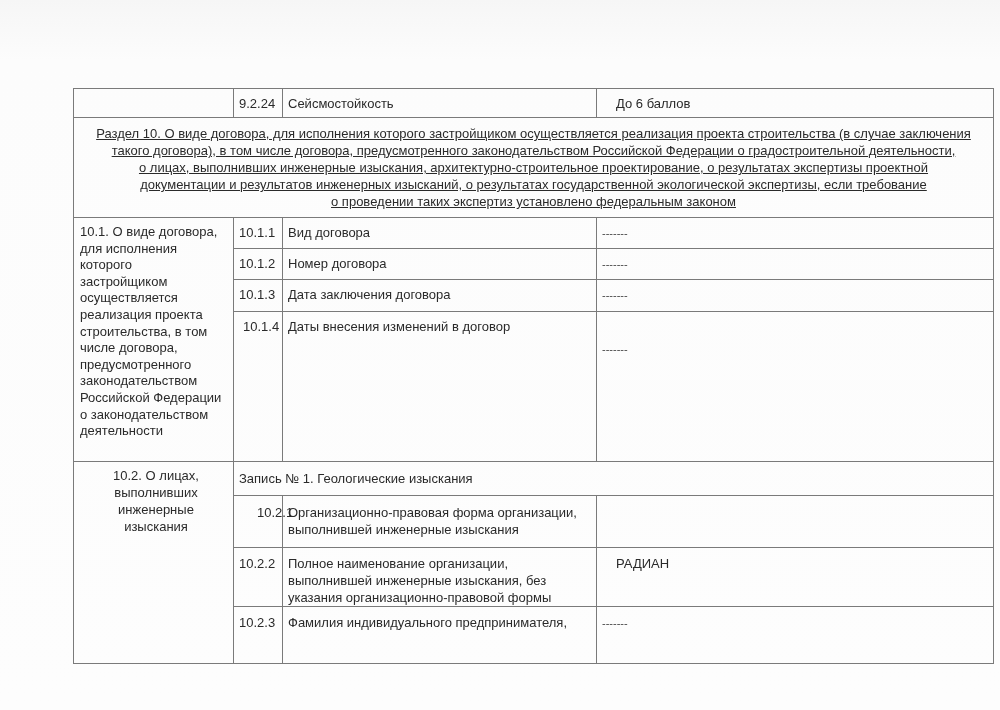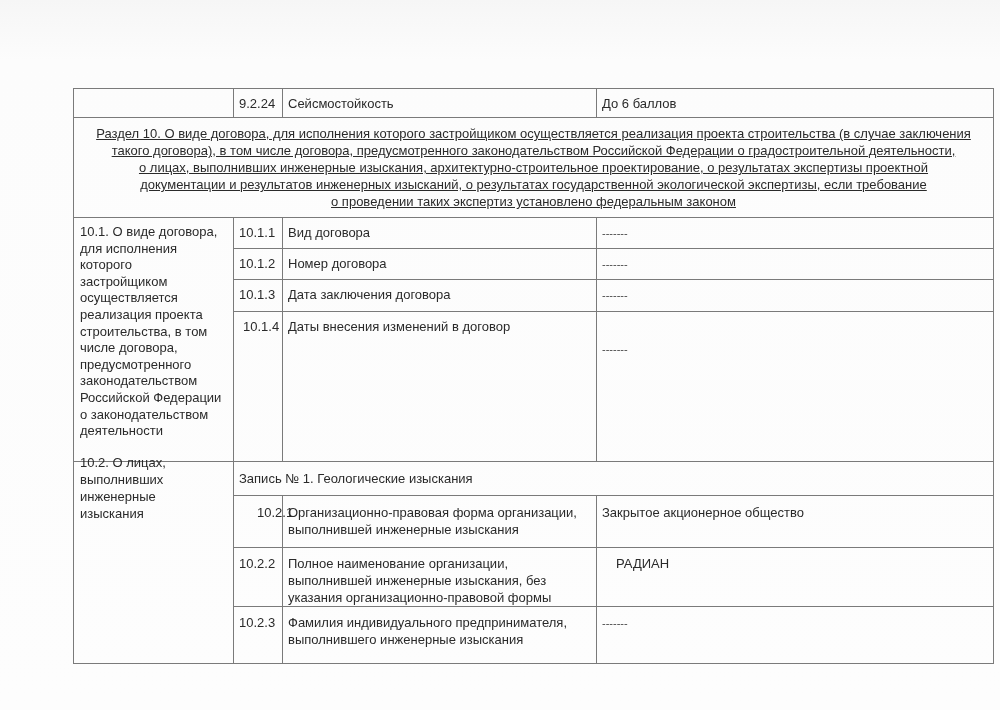--- a/index.html
+++ b/index.html
@@ -38,21 +38,21 @@
   <div class="vl" style="left:282px; top:88px; height:29px;"></div>
   <div class="vl" style="left:596px; top:88px; height:29px;"></div>
   <div class="vl" style="left:233px; top:217px; height:446px;"></div>
   <div class="vl" style="left:282px; top:217px; height:244px;"></div>
   <div class="vl" style="left:596px; top:217px; height:244px;"></div>
   <div class="vl" style="left:282px; top:495px; height:168px;"></div>
   <div class="vl" style="left:596px; top:495px; height:168px;"></div>
 
   <div class="cell" style="left:239px; top:95px;">9.2.24</div>
   <div class="cell" style="left:288px; top:95px;">Сейсмостойкость</div>
-  <div class="cell" style="left:602px; top:95px;">До 6 баллов</div>
+  <div class="cell" style="left:616px; top:95px;">До 6 баллов</div>
 
   <div class="cell center" style="left:74px; top:125px; width:919px;text-decoration:underline;">
     <div>Раздел 10. О виде договора, для исполнения которого застройщиком осуществляется реализация проекта строительства (в случае заключения</div>
     <div>такого договора), в том числе договора, предусмотренного законодательством Российской Федерации о градостроительной деятельности,</div>
     <div>о лицах, выполнивших инженерные изыскания, архитектурно-строительное проектирование, о результатах экспертизы проектной</div>
     <div>документации и результатов инженерных изысканий, о результатах государственной экологической экспертизы, если требование</div>
     <div>о проведении таких экспертиз установлено федеральным законом</div>
   </div>
 
   <div class="cell" style="left:80px; top:224px; width:152px; line-height:16.6px;">
@@ -80,44 +80,42 @@
   <div class="cell dash" style="left:602px; top:256px;">-------</div>
 
   <div class="cell" style="left:239px; top:286px;">10.1.3</div>
   <div class="cell" style="left:288px; top:286px;">Дата заключения договора</div>
   <div class="cell dash" style="left:602px; top:287px;">-------</div>
 
   <div class="cell" style="left:243px; top:318px;">10.1.4</div>
   <div class="cell" style="left:288px; top:318px;">Даты внесения изменений в договор</div>
   <div class="cell dash" style="left:602px; top:341px;">-------</div>
 
-  <div class="cell" style="left:80px; top:454px; width:152px;">
+  <div class="cell" style="left:80px; top:467px; width:152px;text-align:center;">
     <div>10.2. О лицах,</div>
     <div>выполнивших</div>
     <div>инженерные</div>
     <div>изыскания</div>
   </div>
 
   <div class="cell" style="left:239px; top:470px;">Запись № 1. Геологические изыскания</div>
 
   <div class="cell" style="left:257px; top:504px;">10.2.1</div>
   <div class="cell" style="left:288px; top:504px;">
     <div>Организационно-правовая форма организации,</div>
     <div>выполнившей инженерные изыскания</div>
   </div>
-  <div class="cell" style="left:602px; top:504px;">Закрытое акционерное общество</div>
 
   <div class="cell" style="left:239px; top:555px;">10.2.2</div>
   <div class="cell" style="left:288px; top:555px;">
     <div>Полное наименование организации,</div>
     <div>выполнившей инженерные изыскания, без</div>
     <div>указания организационно-правовой формы</div>
   </div>
   <div class="cell" style="left:616px; top:555px;">РАДИАН</div>
 
   <div class="cell" style="left:239px; top:614px;">10.2.3</div>
   <div class="cell" style="left:288px; top:614px;">
     <div>Фамилия индивидуального предпринимателя,</div>
-    <div>выполнившего инженерные изыскания</div>
   </div>
   <div class="cell dash" style="left:602px; top:615px;">-------</div>
 
 </div>
 
 </body></html>

